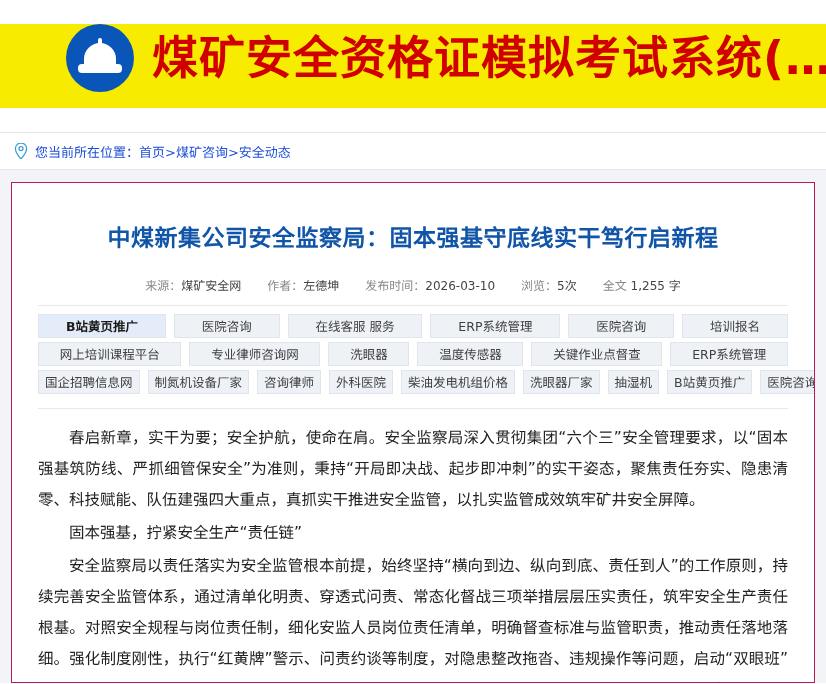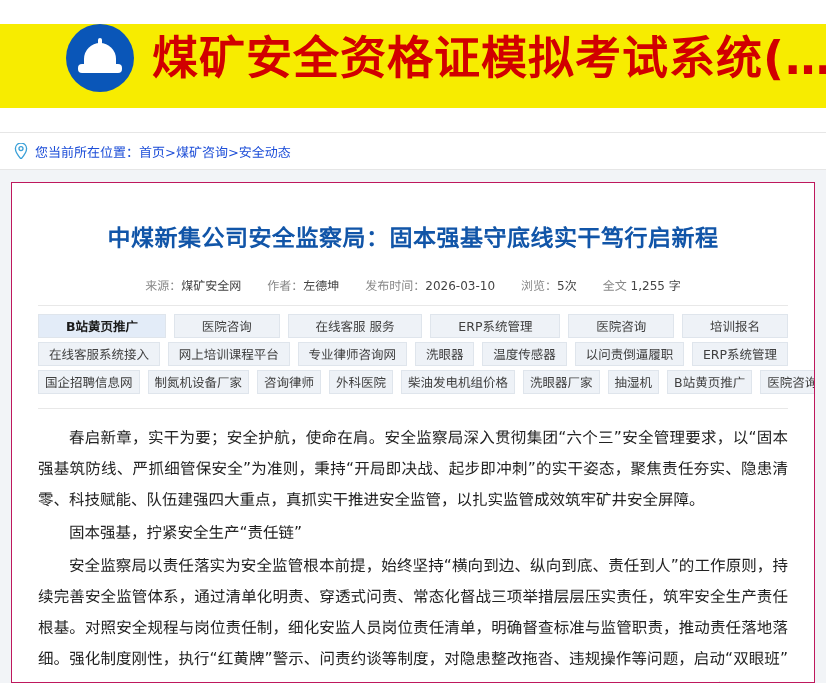--- a/index.html
+++ b/index.html
@@ -236,26 +236,25 @@
     <div class="adgrid">
       <div class="adrow">
         <div class="adcell highlight">B站黄页推广</div>
         <div class="adcell">医院咨询</div>
         <div class="adcell">在线客服 服务</div>
         <div class="adcell">ERP系统管理</div>
         <div class="adcell">医院咨询</div>
         <div class="adcell">培训报名</div>
       </div>
       <div class="adrow">
-        <div class="adcell">在线客服系统接入</div>
         <div class="adcell">网上培训课程平台</div>
         <div class="adcell">专业律师咨询网</div>
         <div class="adcell">洗眼器</div>
         <div class="adcell">温度传感器</div>
-        <div class="adcell">以问责倒逼履职</div>
+        <div class="adcell">关键作业点督查</div>
         <div class="adcell">ERP系统管理</div>
       </div>
       <div class="adrow">
         <div class="adcell">国企招聘信息网</div>
         <div class="adcell">制氮机设备厂家</div>
         <div class="adcell">咨询律师</div>
         <div class="adcell">外科医院</div>
         <div class="adcell">柴油发电机组价格</div>
         <div class="adcell">洗眼器厂家</div>
         <div class="adcell">抽湿机</div>

